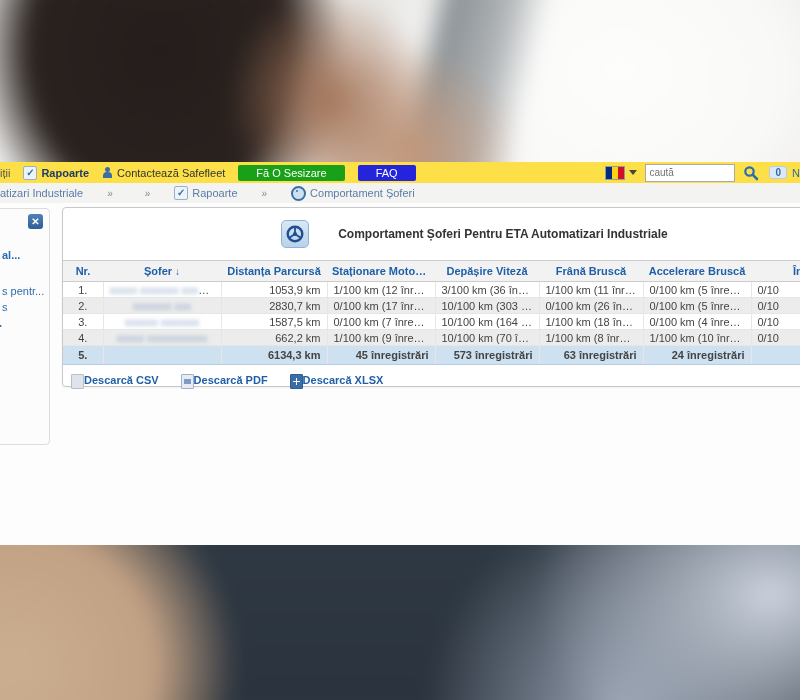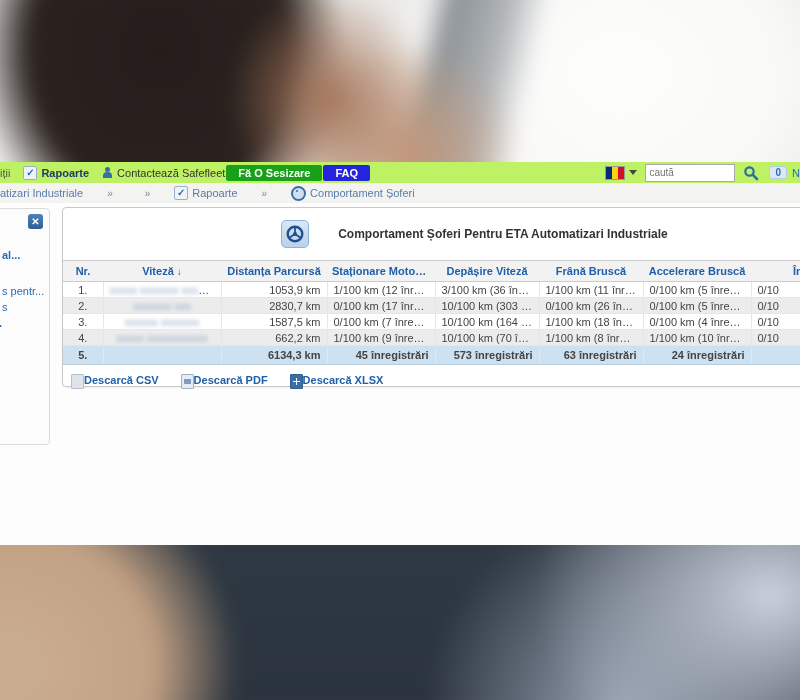--- a/index.html
+++ b/index.html
@@ -25,31 +25,31 @@
       radial-gradient(ellipse 300px 280px at 30px 140px,#cbae90 0%,#c2a184 48%,rgba(194,161,132,0) 76%),
       radial-gradient(ellipse 320px 260px at 790px 70px,#ccd3df 0%,rgba(204,211,223,0) 74%),
       radial-gradient(ellipse 280px 300px at 640px 190px,#98a2b3 0%,rgba(152,162,179,0) 70%),
       linear-gradient(#2f3943,#2a333d);
   }
 
   
   .ui{position:absolute;left:0;top:162px;width:800px;height:383px;background:#fdfdfd;}
 
   
-  .navbar{position:absolute;left:0;top:0;width:800px;height:21px;background:#bef264;
+  .navbar{position:absolute;left:0;top:0;width:800px;height:21px;background:#fde047;
           display:flex;align-items:center;font-size:11px;color:#333;white-space:nowrap;}
   .navbar .frag{margin-left:0;color:#555;}
   .nav-item{display:flex;align-items:center;gap:4px;margin-left:13px;cursor:pointer;}
   .nav-item.bold{font-weight:bold;color:#1f3a66;}
   .chkicon{width:12px;height:12px;border:1px solid #9ab0c8;background:#eef3f8;border-radius:2px;
            color:#2b6cb0;font-size:10px;line-height:11px;text-align:center;font-weight:bold;}
   .person{width:11px;height:11px;position:relative;}
   .person:before{content:"";position:absolute;left:3px;top:0;width:5px;height:5px;border-radius:50%;background:#3b6ea5;}
   .person:after{content:"";position:absolute;left:1px;top:5px;width:9px;height:6px;border-radius:4px 4px 0 0;background:#3b6ea5;}
-  .btn{color:#fff;font-weight:bold;font-size:11px;padding:2px 12px;border-radius:2px;margin-left:1px;cursor:pointer;}
+  .btn{color:#fff;font-weight:normal;font-size:11px;padding:2px 18px;border-radius:2px;margin-left:13px;cursor:pointer;}
   .btn.green{background:#18a018;}
   .btn.blue{background:#2424dd;}
   .nav-right{display:flex;align-items:center;margin-left:auto;margin-right:-6px;}
   .flag{width:18px;height:12px;display:flex;border:1px solid #999;}
   .flag i{flex:1;}
   .caret{width:0;height:0;border-left:4px solid transparent;border-right:4px solid transparent;
          border-top:5px solid #444;margin:0 8px 0 4px;}
   .search-input{width:82px;height:14px;border:1px solid #aaa;font-size:10px;padding:1px 3px;
                 color:#333;font-family:"Liberation Sans",sans-serif;}
   .mag{margin-left:8px;cursor:pointer;display:flex;}
@@ -214,21 +214,21 @@
               <col class="c-stat">
             <col class="c-dep">
               <col class="c-fra">
               <col class="c-acc">
               <col class="c-last">
           </colgroup>
           <tbody>
               <tr>
             <th>Nr.</th>
             <th>
-              <span>Viteză</span>
+              <span>Șofer</span>
               <span class="sort-arrow">↓</span>
             </th>
             <th>Distanța Parcursă</th>
             <th>Staționare Motor …</th>
             <th>Depășire Viteză</th>
             <th>Frână Bruscă</th>
             <th>Accelerare Bruscă</th>
             <th class="al">În</th>
           </tr>
 

